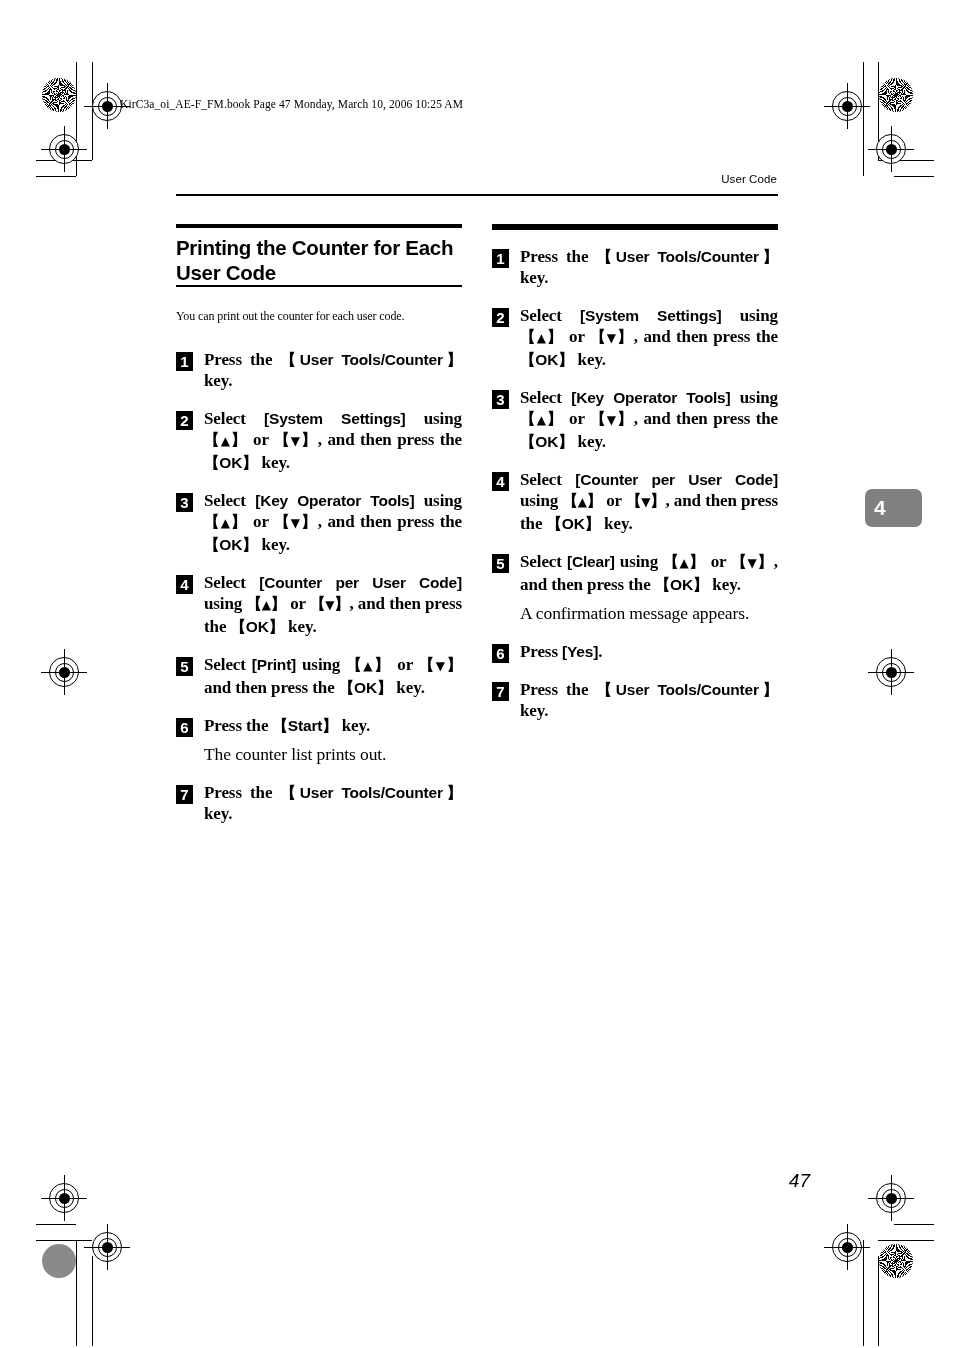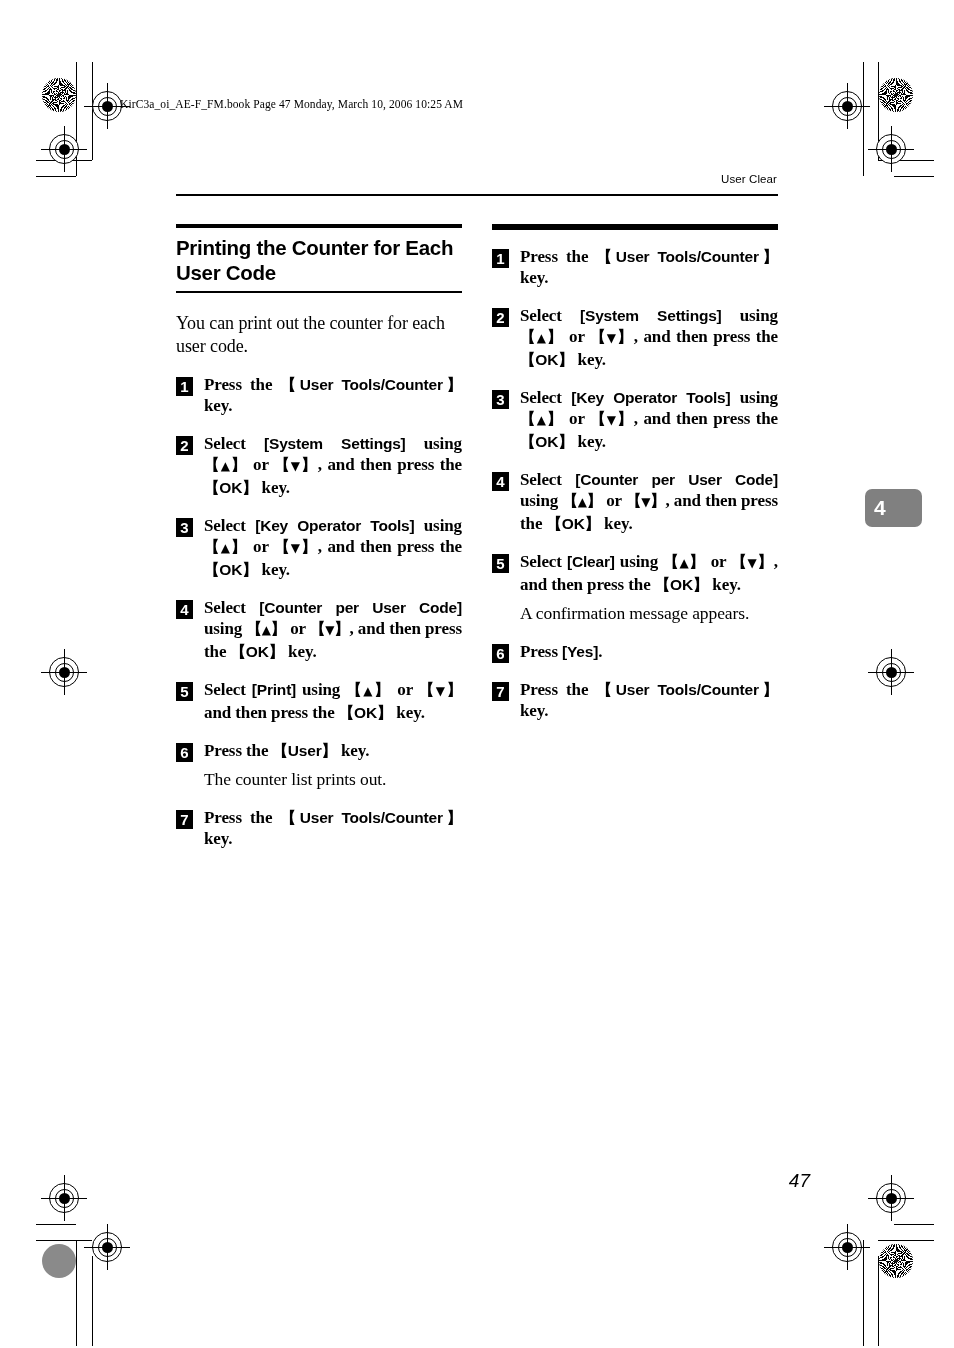--- a/index.html
+++ b/index.html
@@ -142,28 +142,28 @@
 
   .rule-thick { height: 4px; background: #000; }
   .rule-thin  { height: 2px; background: #000; }
 
   h2.section-title {
     font-family: "Liberation Sans", sans-serif;
     font-weight: bold;
     font-size: 20.5px;
     line-height: 25px;
     letter-spacing: -0.3px;
-    margin: 7px 0 6px 0;
+    margin: 7px 0 0 0;
     padding: 0;
   }
 
   .intro {
-    font-size: 18px;
-    line-height: 23px;
-    margin: 19px 0 0 0;
+    font-size: 12px;
+    line-height: 33px;
+    margin: 13px 0 0 0;
     letter-spacing: -0.1px;
   }
 
   ol.steps {
     list-style: none;
     margin: 0;
     padding: 0;
   }
   ol.steps > li {
     position: relative;
@@ -277,21 +277,21 @@
       <span class="ring"></span>
       <span class="core"></span>
     </div>
   <div class="target" style="left:876px; top:1183px;">
       <span class="ring"></span>
       <span class="core"></span>
     </div>
 </div>
 
 <div class="bookline">KirC3a_oi_AE-F_FM.book  Page 47  Monday, March 10, 2006  10:25 AM</div>
-<div class="running-head">User Clear</div>
+<div class="running-head">User Code</div>
 <div class="head-rule"></div>
 
 <div class="chapter-tab">
   <span>4</span>
 </div>
 
 <div class="page-number">47</div>
 
 <div class="columns">
 
@@ -316,21 +316,21 @@
         <li>
           <span class="marker">4</span>
           <div class="step-text">Select <span class="scr">[Counter per User Code]</span> using <span class="key">【<span class="arrow">▲</span>】</span> or <span class="key">【<span class="arrow">▼</span>】</span>, and then press the <span class="key">【OK】</span> key.</div>
         </li>
         <li>
           <span class="marker">5</span>
           <div class="step-text">Select <span class="scr">[Print]</span> using <span class="key">【<span class="arrow">▲</span>】</span> or <span class="key">【<span class="arrow">▼</span>】</span> and then press the <span class="key">【OK】</span> key.</div>
         </li>
         <li>
           <span class="marker">6</span>
-          <div class="step-text">Press the <span class="key">【User】</span> key.</div>
+          <div class="step-text">Press the <span class="key">【Start】</span> key.</div>
           <div class="step-note">The counter list prints out.</div>
         </li>
         <li>
           <span class="marker">7</span>
           <div class="step-text">Press the <span class="key">【User Tools/Counter】</span> key.</div>
         </li>
       </ol>
   </div>
 
   <div class="col col-right">

